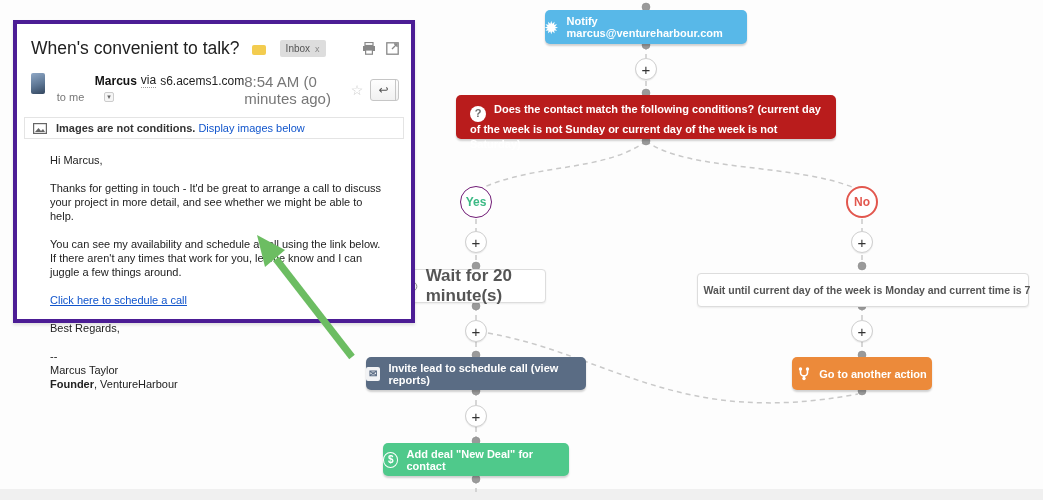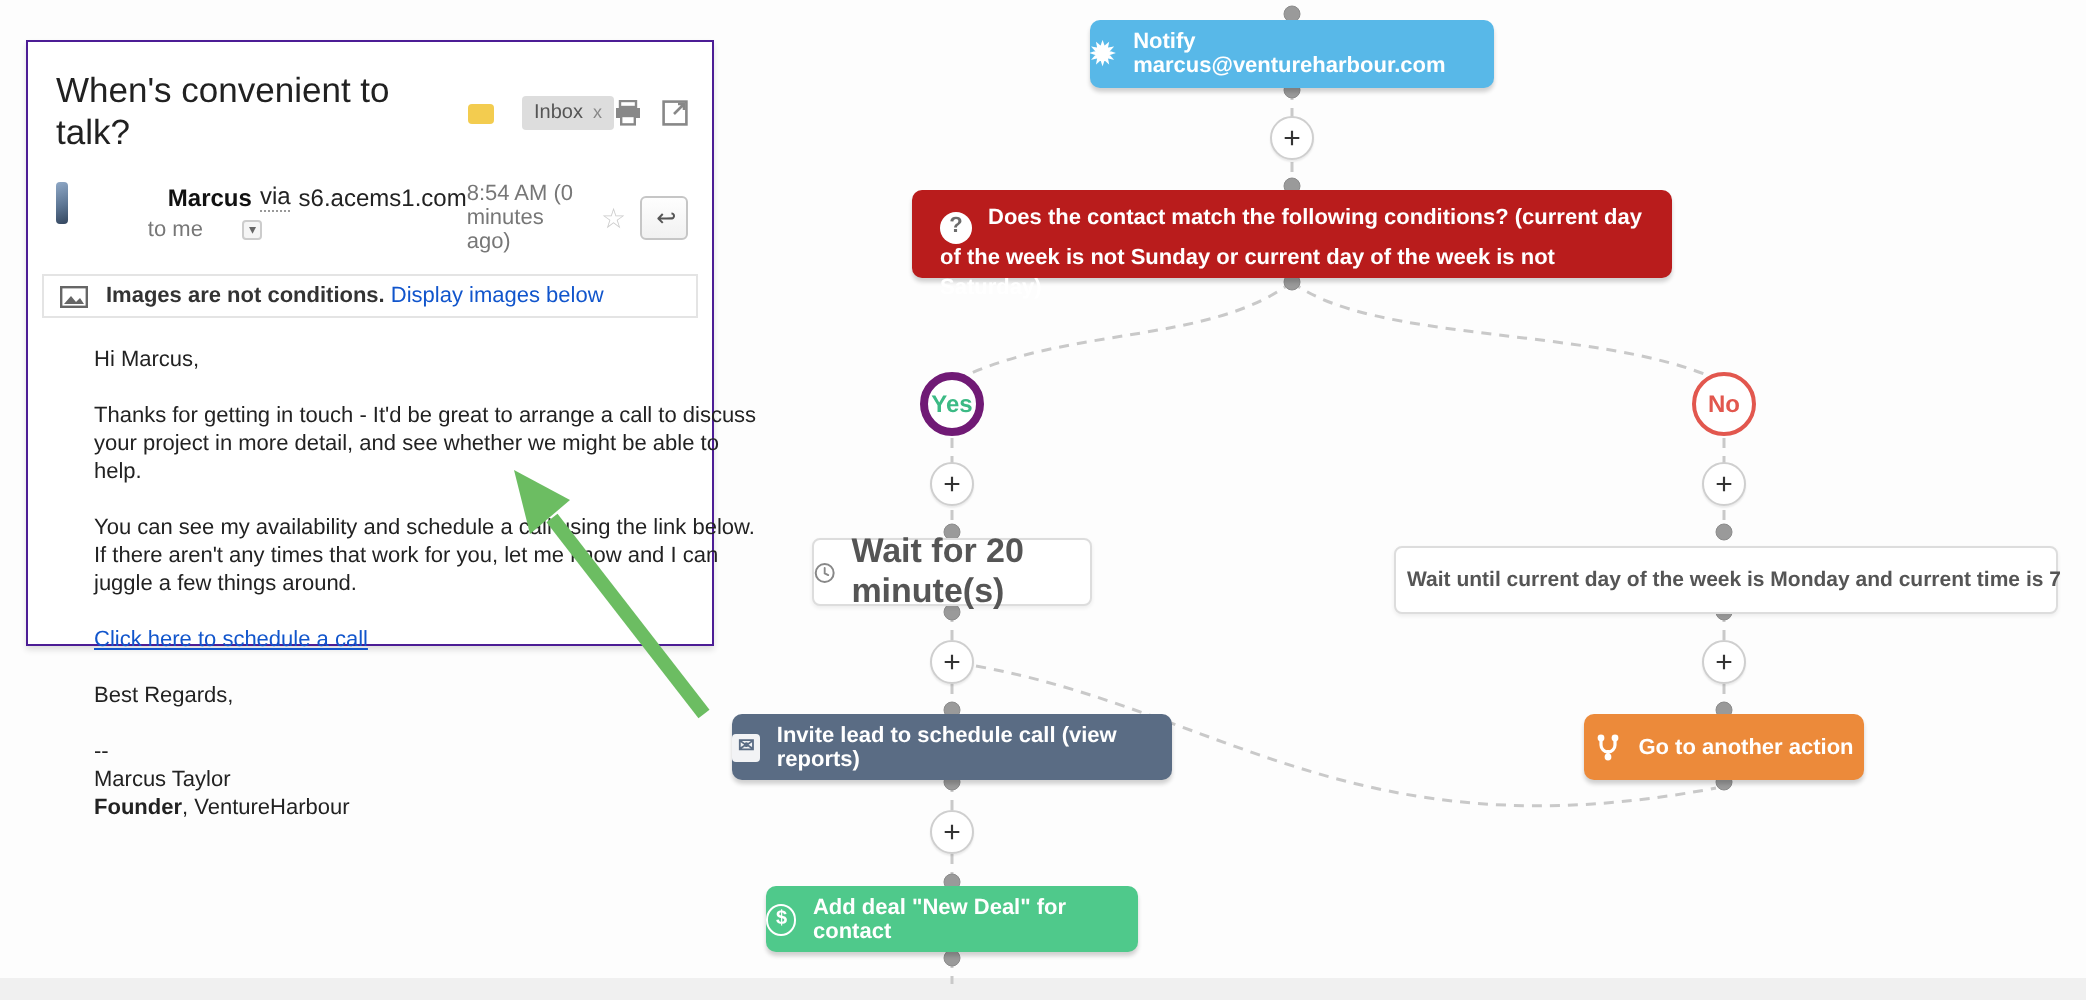--- a/index.html
+++ b/index.html
@@ -25,63 +25,63 @@
                  border-radius:4px; box-shadow:0 1px 2px rgba(0,0,0,.07); gap:8px; }
   .node-wait-l { left:406px; top:269px; width:140px; height:34px; font-size:17px; }
   .node-wait-r { left:697px; top:273px; width:332px; height:34px; font-size:10.5px; white-space:nowrap; }
   .node-invite { left:366px; top:357px; width:220px; height:33px; background:#5a6c84; gap:8px; }
   .node-goto   { left:792px; top:357px; width:140px; height:33px; background:#ec8a3a; gap:8px; }
   .node-deal   { left:383px; top:443px; width:186px; height:33px; background:#4fc98b; gap:8px; }
 
   .branch-circle { position:absolute; z-index:2; width:32px; height:32px; border-radius:50%;
                    background:#fff; display:flex; align-items:center; justify-content:center;
                    font-size:12px; font-weight:bold; }
-  .branch-yes { left:460px; top:186px; border:4px solid #701a75; color:#3cba85; }
+  .branch-yes { left:460px; top:186px; border:1px solid #701a75; color:#3cba85; }
   .branch-no  { left:846px; top:186px; border:2px solid #e2574e; color:#e2574e; }
 
   .plus { position:absolute; z-index:3; width:22px; height:22px; border-radius:50%;
           background:#fff; border:1px solid #cfcfcf; box-shadow:0 1px 1px rgba(0,0,0,.08);
           display:flex; align-items:center; justify-content:center;
           font-size:15px; font-weight:400; color:#333; cursor:pointer; line-height:1; }
 
   .q-icon { display:inline-flex; width:16px; height:16px; border-radius:50%; background:#fff;
             color:#6c6c6c; font-size:11px; font-weight:bold; align-items:center; justify-content:center;
             margin-right:8px; vertical-align:-4px; }
   .burst-icon { font-size:15px; line-height:1; }
   .env-icon { display:inline-flex; background:rgba(255,255,255,.92); color:#5a6c84;
               border-radius:2px; font-size:10px; padding:1px 3px; line-height:1.2; }
   .dollar-icon { display:inline-flex; width:16px; height:16px; border-radius:50%;
                  border:1.5px solid #fff; color:#fff; font-size:10px; font-weight:bold;
                  align-items:center; justify-content:center; }
 
   
-  .email-card { position:absolute; z-index:4; left:13px; top:20px; width:344px; height:303px;
-                background:#fff; border:1px solid #4c1d95; box-shadow:0 2px 3px rgba(0,0,0,.12);
+  .email-card { position:absolute; z-index:4; left:13px; top:20px; width:402px; height:303px;
+                background:#fff; border:4px solid #4c1d95; box-shadow:0 2px 3px rgba(0,0,0,.12);
                 color:#222; }
   .subject-row { display:flex; align-items:center; padding:14px 12px 6px 14px; }
   .subject { font-size:17.5px; color:#212121; }
   .yellow-tag { width:14px; height:10px; background:#f3cc4f; border-radius:2px; margin:2px 0 0 12px; }
   .inbox-chip { display:inline-flex; align-items:center; gap:5px; background:#ddd; color:#555;
                 font-size:10px; padding:3px 6px; border-radius:2px; margin-left:14px; cursor:pointer; }
   .inbox-chip .chip-x { color:#888; font-size:9px; cursor:pointer; }
   .head-icons { margin-left:auto; display:flex; gap:10px; align-items:center; }
   .head-icons svg { cursor:pointer; }
 
   .sender-row { display:flex; align-items:flex-start; padding:8px 12px 0 14px; }
   .avatar { width:21px; height:21px; border-radius:2px;
             background:linear-gradient(160deg,#8fa8c6 0%,#5d7694 55%,#33465e 100%); }
   .sender-main { margin-left:12px; font-size:12px; }
   .sender-line { display:flex; align-items:center; gap:4px;margin-left:38px; }
   .sender-name { font-weight:bold; color:#111; }
   .via { border-bottom:1px dotted #999; color:#222; cursor:pointer; }
-  .to-me { color:#777; font-size:11px; margin-top:3px; display:flex; align-items:center; gap:20px; cursor:pointer;margin-left:28px; }
+  .to-me { color:#777; font-size:11px; margin-top:3px; display:flex; align-items:center; gap:20px; cursor:pointer; }
   .mini-dd { display:inline-flex; border:1px solid #ccc; border-radius:2px; font-size:7px;
              color:#666; padding:0 2px; background:#f5f5f5; }
   .sender-right { margin-left:auto; display:flex; align-items:center; gap:7px; }
-  .time { font-size:11px; color:#777; }
+  .time { font-size:15px; color:#777; }
   .star { color:#ccc; font-size:14px; cursor:pointer; }
   .btn-group { display:inline-flex; border:1px solid #c6c6c6; border-radius:3px; overflow:hidden;
                background:linear-gradient(#fefefe,#f1f1f1); }
   .btn-group .btn { padding:2px 7px; font-size:12px; color:#555; cursor:pointer; line-height:16px; }
   .btn-group .btn + .btn { border-left:1px solid #c6c6c6; font-size:9px; }
 
   .img-banner { margin:10px 7px 0 7px; border:1px solid #e4e4e4; display:flex; align-items:center;
                 gap:9px; padding:4px 8px; font-size:11px; }
   .img-banner b { color:#333; }
   .img-banner a { color:#15c; text-decoration:none; cursor:pointer; }

